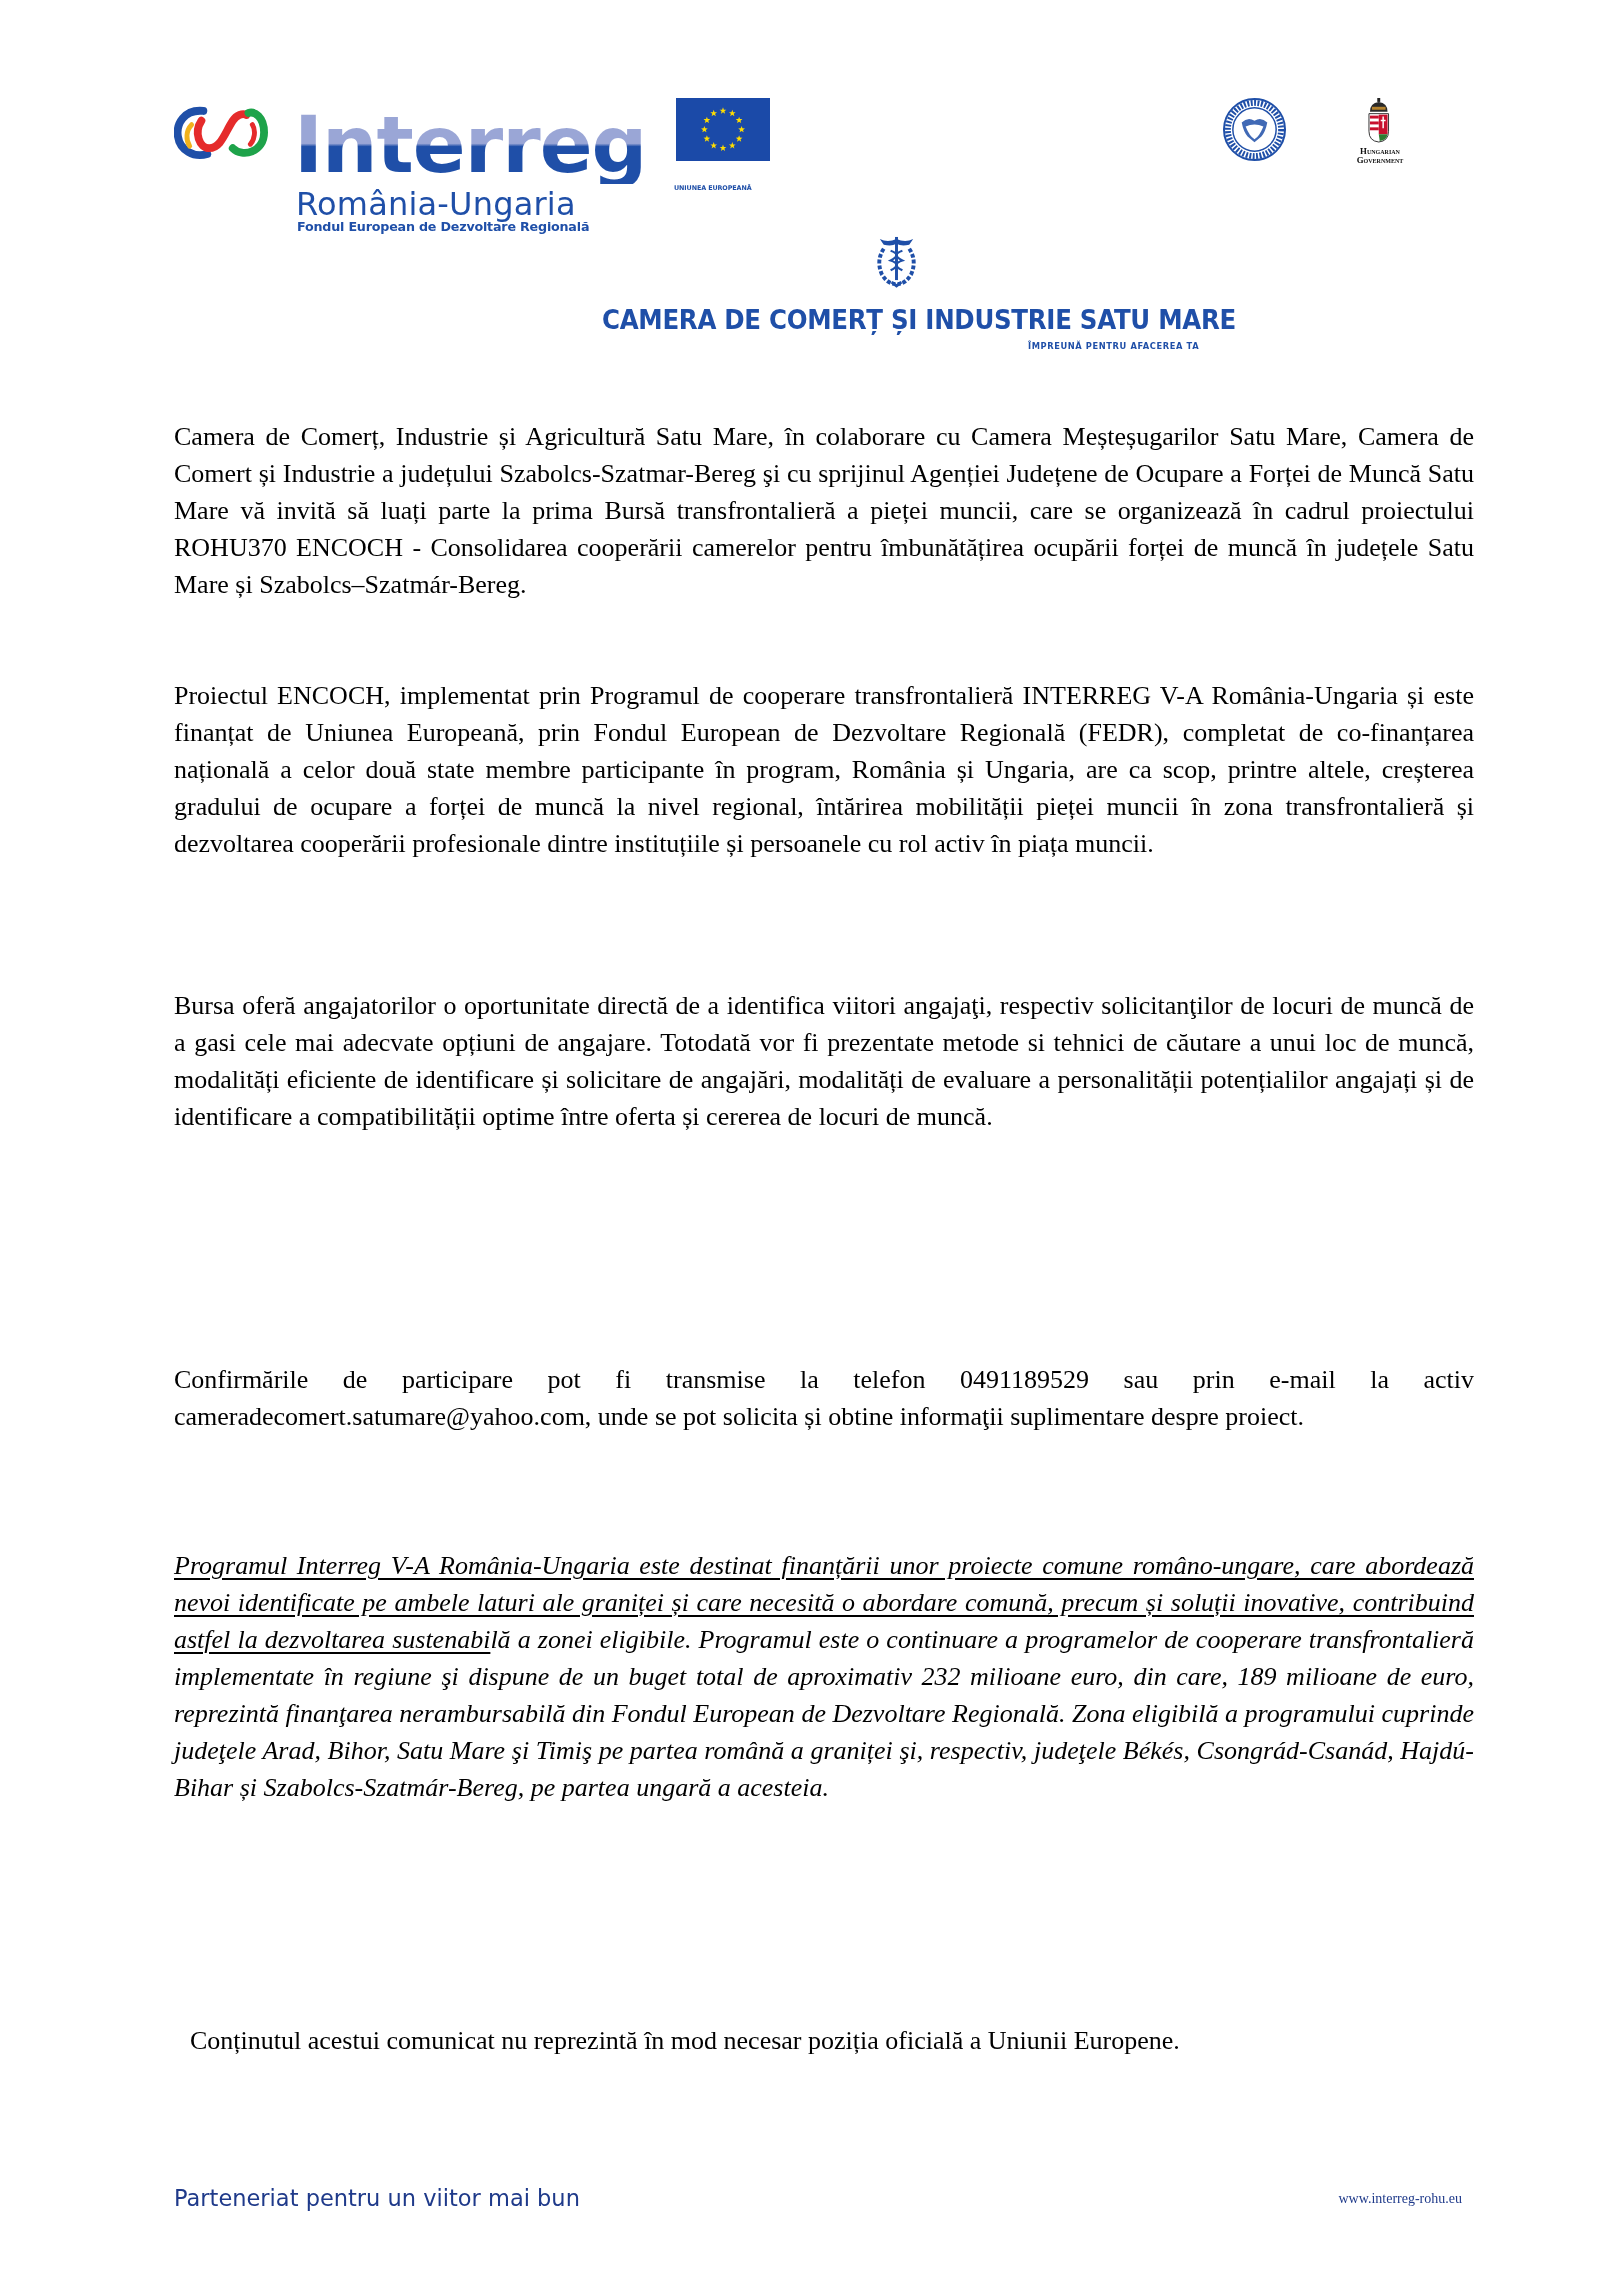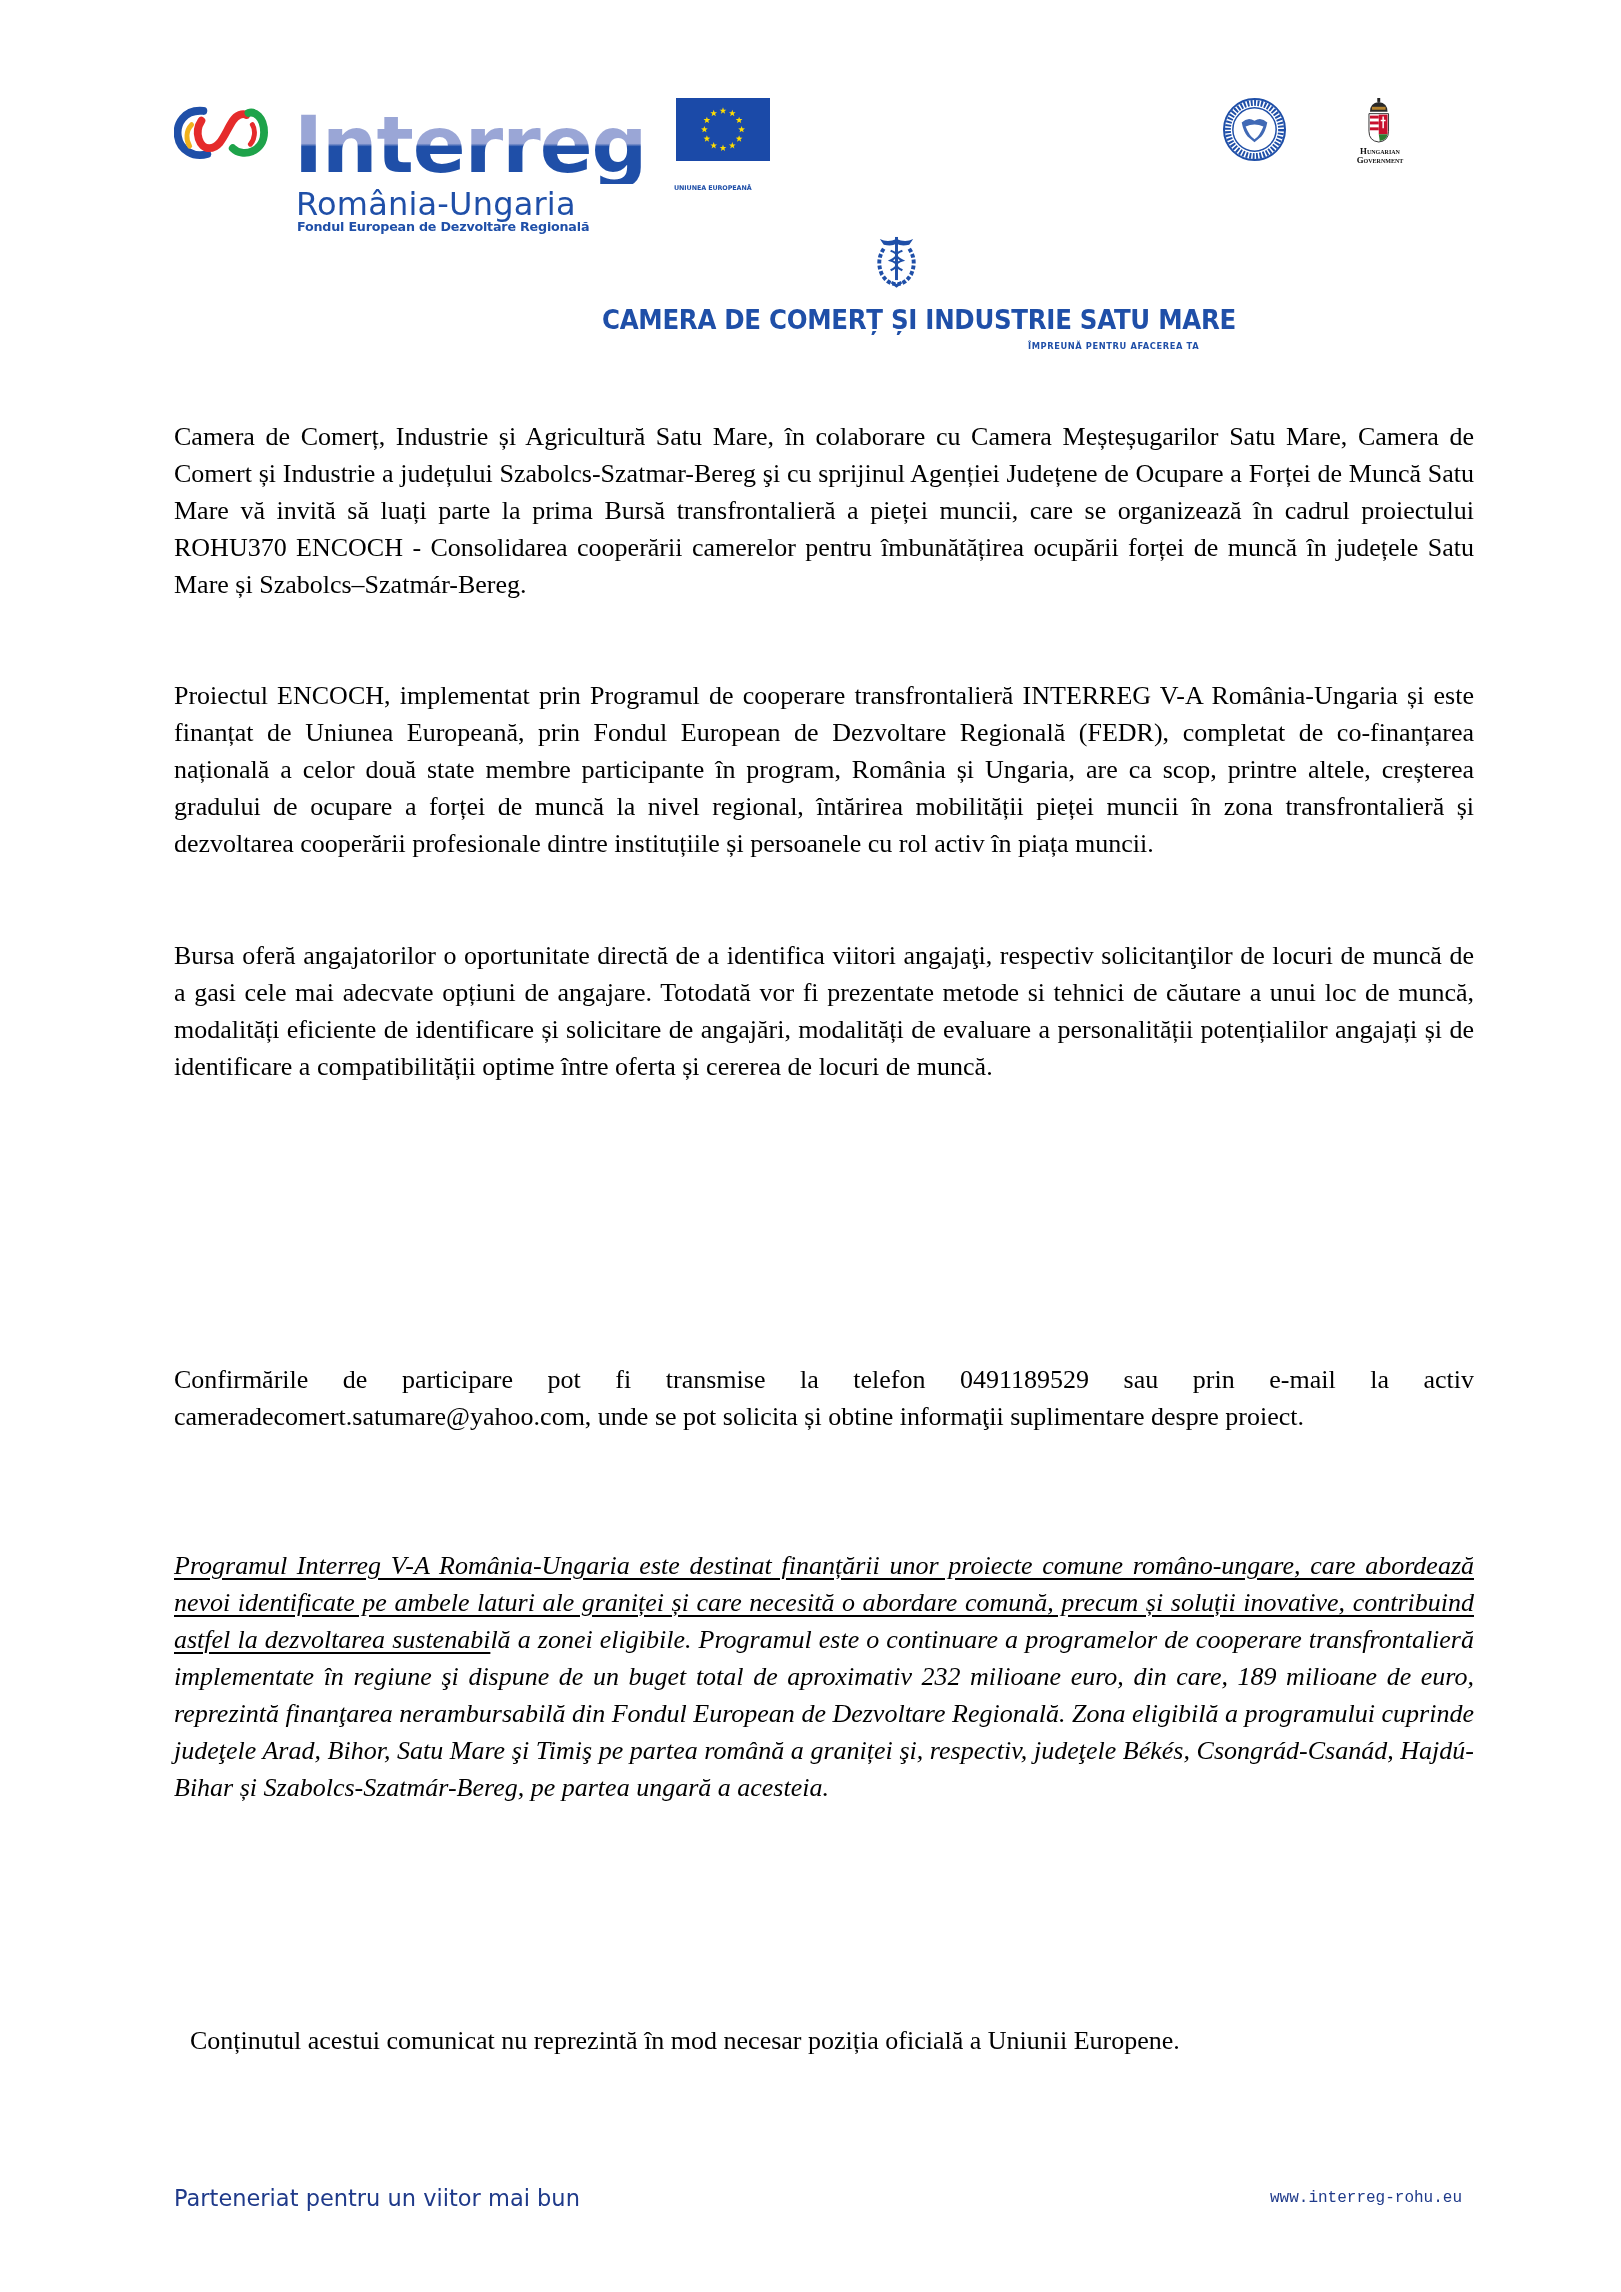--- a/index.html
+++ b/index.html
@@ -21,31 +21,31 @@
   .hu-gov-label { position: absolute; left: 1339px; top: 147px; width: 82px; text-align: center; font-family: "Liberation Serif", serif; font-weight: bold; font-size: 8.8px; line-height: 8.8px; color: #111; font-variant: small-caps; }
 
   .ccis-emblem { position: absolute; left: 872px; top: 231px; width: 49px; height: 57px; }
   .ccis-title { position: absolute; left: 602px; top: 306px; font-family: "DejaVu Sans", sans-serif; font-weight: bold; font-size: 24.5px; line-height: 29px; color: #1f4fa8; letter-spacing: -0.3px; transform: scaleY(1.05); }
   .ccis-tagline { position: absolute; left: 1028px; top: 342px; font-family: "DejaVu Sans", sans-serif; font-weight: bold; font-size: 8.3px; line-height: 9.8px; color: #1f4fa8; letter-spacing: 0.6px; }
 
   
   .para { position: absolute; left: 174px; width: 1300px; font-size: 26px; line-height: 37px; text-align: justify; text-align-last: left; }
   .p1 { top: 418px; }
   .p2 { top: 677px; }
-  .p3 { top: 937px; }
+  .p3 { top: 987px; }
   .event-info { position: absolute; left: 174px; top: 1204px; width: 1300px; font-weight: bold; font-size: 26px; line-height: 37px; }
   .event-info sup { font-size: 15.7px; line-height: 0; position: relative; top: -2px; vertical-align: super; }
   .p4 { top: 1361px; }
   .p5 { top: 1547px; font-style: italic; font-size: 26px; line-height: 37px; }
   .p5 .ul { text-decoration: underline; text-decoration-thickness: 2px; text-underline-offset: 3.9px; }
   .p6 { top: 2006px; }
 
   
   .footer-slogan { position: absolute; left: 174px; top: 2185px; font-family: "DejaVu Sans", sans-serif; font-size: 22.5px; line-height: 27.4px; color: #1f3a8a; }
-  .footer-url { position: absolute; right: 159px; top: 2185px; font-family: Liberation Mono, monospace; font-size: 16px; line-height: 27.4px; color: #1f3a8a; margin-left: 44px; }
+  .footer-url { position: absolute; right: 159px; top: 2185px; font-family: Liberation Serif, serif; font-size: 14px; line-height: 27.4px; color: #1f3a8a; margin-left: 44px; }
 </style>
 </head>
 <body>
 
 <svg class="interreg-mark" viewBox="0 0 96 60">
   <path d="M30 8 C10 6 2 22 4 34 C6 48 20 56 34 52" fill="none" stroke="#1f4fa8" stroke-width="8" stroke-linecap="round"></path>
   <path d="M18 22 C12 28 12 38 16 44" fill="none" stroke="#f2b21c" stroke-width="5" stroke-linecap="round"></path>
   <path d="M28 18 C20 30 26 46 36 46 C48 46 52 30 60 18 C64 12 70 10 74 12" fill="none" stroke="#e52b2b" stroke-width="8" stroke-linecap="round"></path>
   <path d="M60 46 C70 56 92 50 92 30 C92 14 82 8 76 10" fill="none" stroke="#1ea34a" stroke-width="8" stroke-linecap="round"></path>
   <path d="M80 22 C84 28 82 38 78 42" fill="none" stroke="#e52b2b" stroke-width="5" stroke-linecap="round"></path>

